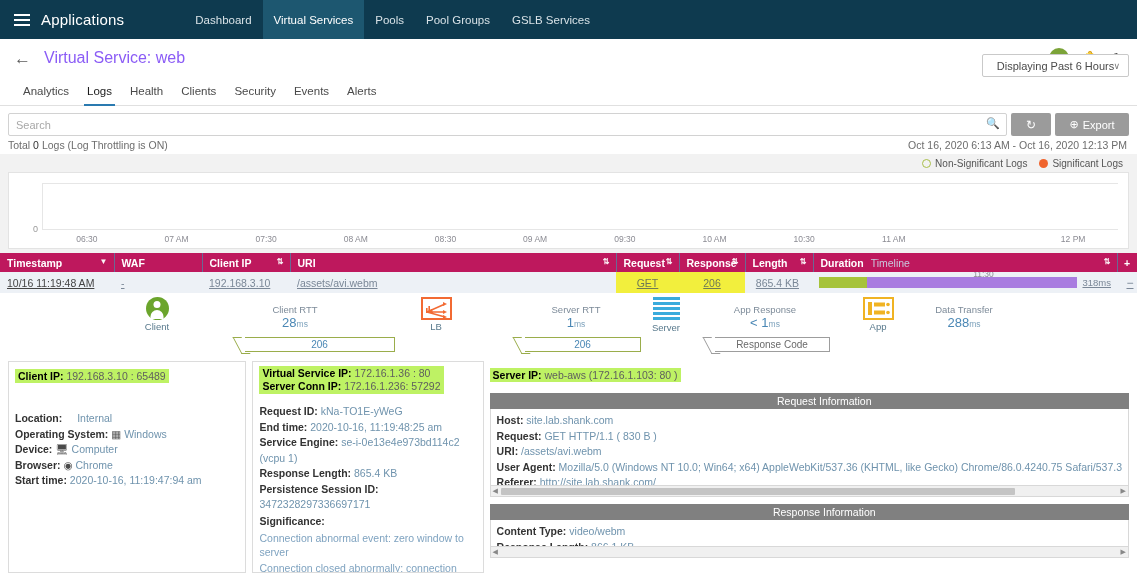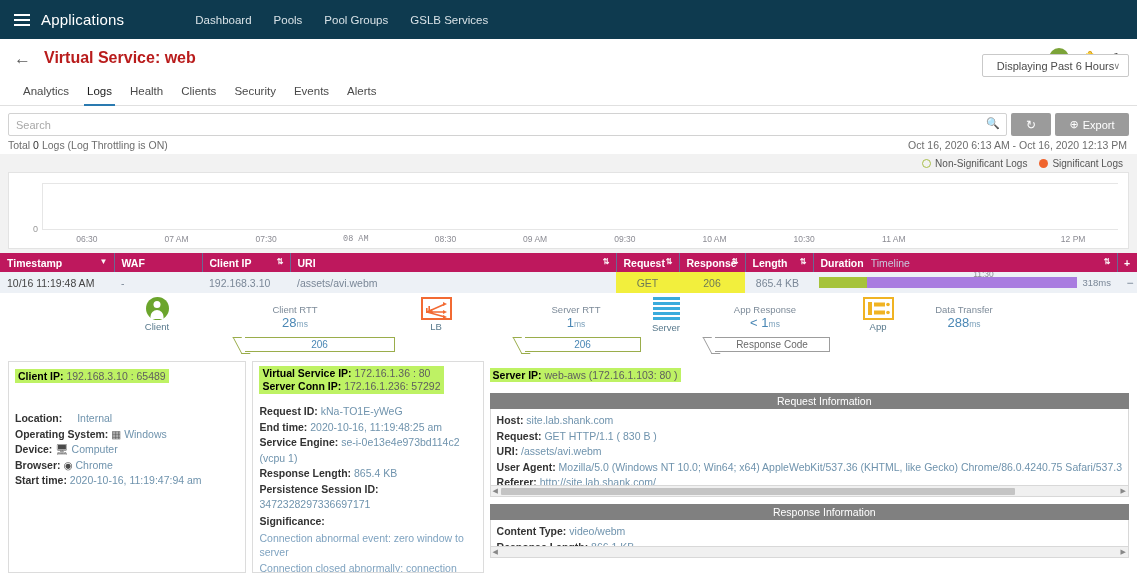--- a/index.html
+++ b/index.html
@@ -25,21 +25,21 @@
     display: flex; align-items: center; padding: 0 11px; font-size: 11.5px;
     color: #d8e2e7; cursor: pointer;
   }
   .topnav-item.active { background: #1d5770; color: #ffffff; }
   
   .pagehead {
     height: 38px; display: flex; align-items: center; padding: 0 14px;
     background: #fff; position: relative;
   }
   .back-arrow { font-size: 17px; color: #5b5b5b; margin-right: 13px; cursor: pointer; line-height: 1; }
-  .page-title { font-size: 16px; color: #b91c1c; font-weight: 700; }
+  .page-title { font-size: 16px; color: #8b5cf6; font-weight: 400; }
   .head-right { position: absolute; right: 13px; top: 9px; display: flex; align-items: center; gap: 13px; }
   .score-badge {
     width: 20px; height: 20px; border-radius: 50%; background: #7ba338; color: #fff;
     font-size: 8.5px; display: flex; align-items: center; justify-content: center; cursor: pointer;
   }
   .ico-btn { color: #3d3d3d; font-size: 14px; cursor: pointer; line-height: 1; }
   
   .subtabs {
     height: 29px; display: flex; align-items: stretch; padding: 0 14px;
     border-bottom: 1px solid #e0e0e0; position: relative; background: #fff;
@@ -103,21 +103,21 @@
   .tbl { width: 100%; border-collapse: collapse; table-layout: fixed; }
   .tbl th {
     background: #be185d; color: #ffffff; font-size: 10.5px; font-weight: bold;
     text-align: left; height: 19px; padding: 0 7px; border-right: 1px solid #6a6994;
     white-space: nowrap; position: relative; cursor: pointer;
   }
   .tbl th .sort { position: absolute; right: 6px; top: 4px; font-size: 8px; opacity: .95; }
   .tbl th .timeline-lbl { color: #c9c8de; font-weight: normal; margin-left: 7px; }
   .tbl td {
     background: #edf1f6; font-size: 10.5px; color: #7a8797; height: 15px;
-    padding: 0 7px; white-space: nowrap; overflow: hidden;
+    padding: 0 7px; white-space: nowrap; overflow: hidden; text-decoration: underline;
   }
   .tbl td.ts { color: #444; }
   .cell-hl { background: #f2ef3d !important; text-align: center; color: #6f7a55 !important; }
   .len { text-align: right; padding-right: 14px !important; }
   .bar-cell { padding: 0 6px !important; }
   .bars { display: flex; align-items: center; height: 21px; gap: 0; }
   .bar-a { width: 48px; height: 11px; background: #a6c33a; }
   .bar-b { flex: 1; height: 11px; background: #a97ce0; }
   .bar-lbl { font-size: 9.5px; color: #7a8797; padding-left: 5px; }
   .minus { color: #7a8797; font-size: 12px; padding-left: 6px; cursor: pointer; }
@@ -176,20 +176,21 @@
 
 <div class="topnav">
   <div class="hamburger">
       <i></i>
       <i></i>
       <i></i>
     </div>
   <div class="app-title">Applications</div>
   <div class="topnav-items">
     <div class="topnav-item">Dashboard</div>
+    <div class="topnav-item active">Virtual Services</div>
     <div class="topnav-item">Pools</div>
     <div class="topnav-item">Pool Groups</div>
     <div class="topnav-item">GSLB Services</div>
   </div>
 </div>
 
 <div class="pagehead">
   <div class="back-arrow">←</div>
   <div class="page-title">Virtual Service: web</div>
   <div class="head-right">
@@ -245,21 +246,21 @@
       <span>Significant Logs</span>
     </span>
   </div>
   <div class="chart-box">
     <div class="plot"></div>
     <div class="y0">0</div>
     <div class="xlabels" id="xlabels">
         <span style="left: 4.16667%;">06:30</span>
         <span style="left: 12.5%;">07 AM</span>
         <span style="left: 20.8333%;">07:30</span>
-        <span style="left: 29.1667%; font-family: Liberation Mono, monospace;">08 AM</span>
+        <span style="left: 29.1667%;">08 AM</span>
         <span style="left: 37.5%;">08:30</span>
         <span style="left: 45.8333%;">09 AM</span>
         <span style="left: 54.1667%;">09:30</span>
         <span style="left: 62.5%;">10 AM</span>
         <span style="left: 70.8333%;">10:30</span>
         <span style="left: 79.1667%;">11 AM</span>
         <span style="left: 87.5%; margin-top: 35px;">11:30</span>
         <span style="left: 95.8333%;">12 PM</span>
       </div>
   </div>

